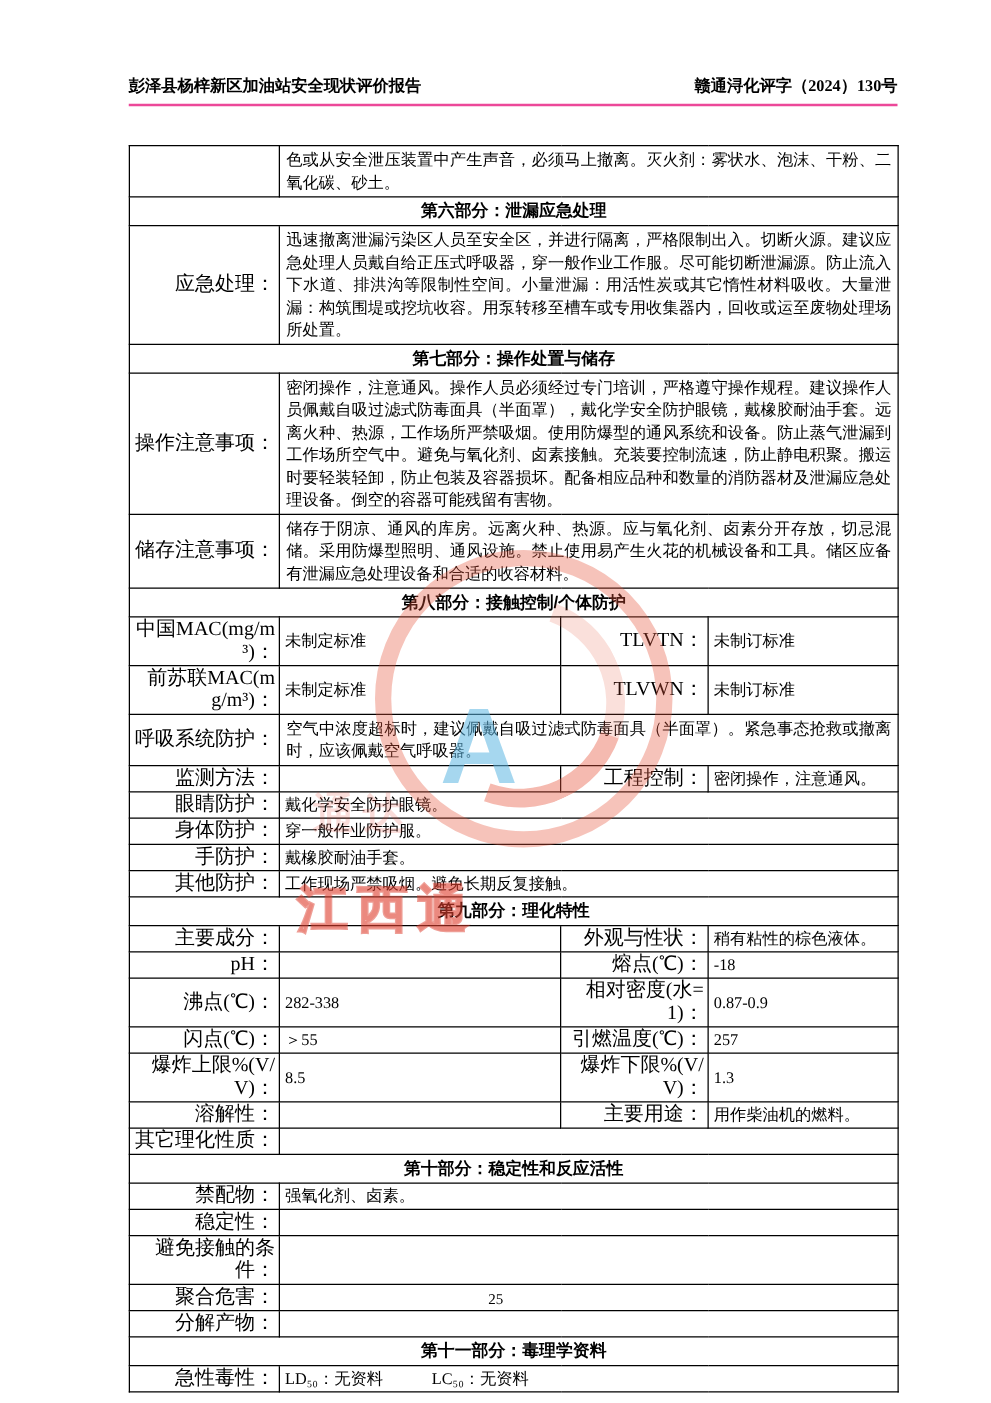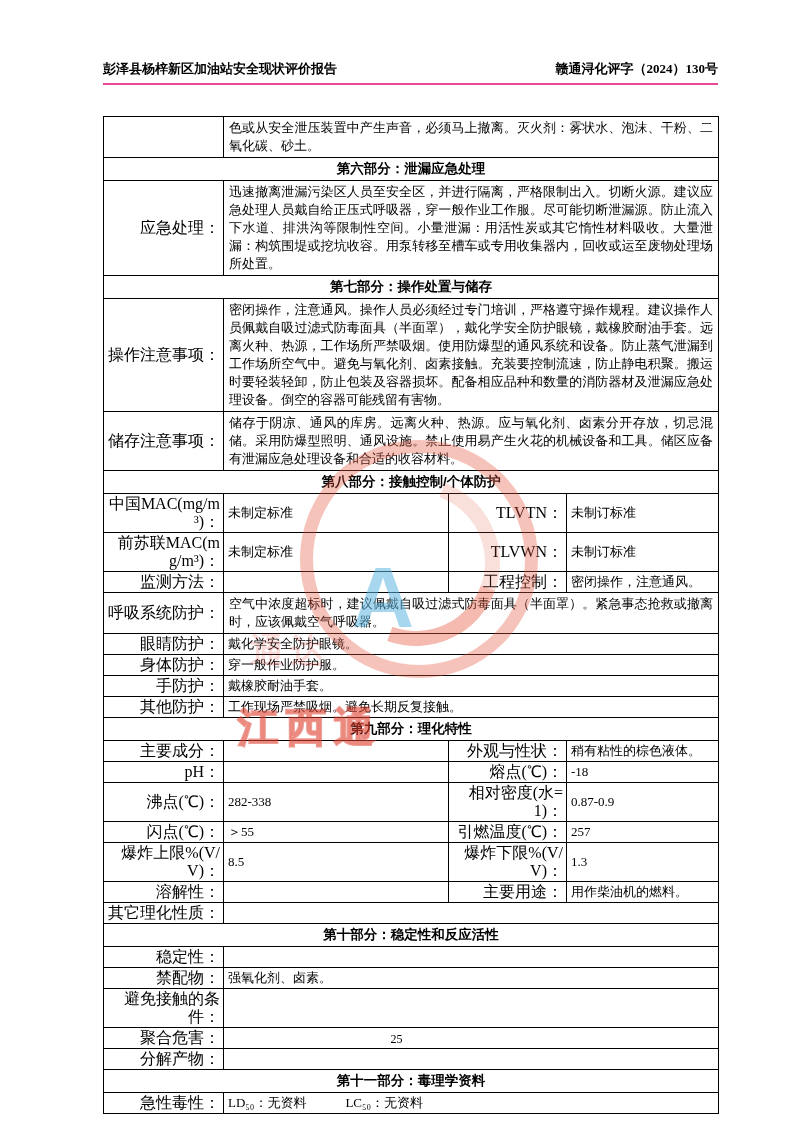--- a/index.html
+++ b/index.html
@@ -149,28 +149,28 @@
       <td class="lbl">TLVTN：</td>
       <td class="val">未制订标准</td>
     </tr>
     <tr>
       <td class="lbl">前苏联MAC(mg/m³)：</td>
       <td class="val">未制定标准</td>
       <td class="lbl">TLVWN：</td>
       <td class="val">未制订标准</td>
     </tr>
     <tr>
+      <td class="lbl">呼吸系统防护：</td>
+      <td class="para" colspan="3">空气中浓度超标时，建议佩戴自吸过滤式防毒面具（半面罩）。紧急事态抢救或撤离时，应该佩戴空气呼吸器。</td>
+    </tr>
+    <tr>
       <td class="lbl">监测方法：</td>
       <td class="val"></td>
       <td class="lbl">工程控制：</td>
       <td class="val">密闭操作，注意通风。</td>
-    </tr>
-    <tr>
-      <td class="lbl">呼吸系统防护：</td>
-      <td class="para" colspan="3">空气中浓度超标时，建议佩戴自吸过滤式防毒面具（半面罩）。紧急事态抢救或撤离时，应该佩戴空气呼吸器。</td>
     </tr>
     <tr>
       <td class="lbl">眼睛防护：</td>
       <td class="val" colspan="3">戴化学安全防护眼镜。</td>
     </tr>
     <tr>
       <td class="lbl">身体防护：</td>
       <td class="val" colspan="3">穿一般作业防护服。</td>
     </tr>
     <tr>
@@ -223,26 +223,26 @@
     </tr>
     <tr>
       <td class="lbl">其它理化性质：</td>
       <td class="val" colspan="3"></td>
     </tr>
 
     <tr class="sec">
       <td colspan="4">第十部分：稳定性和反应活性</td>
     </tr>
     <tr>
-      <td class="lbl">稳定性：</td>
-      <td class="val" colspan="3"></td>
-    </tr>
-    <tr>
       <td class="lbl">禁配物：</td>
       <td class="val" colspan="3">强氧化剂、卤素。</td>
+    </tr>
+    <tr>
+      <td class="lbl">稳定性：</td>
+      <td class="val" colspan="3"></td>
     </tr>
     <tr>
       <td class="lbl">避免接触的条件：</td>
       <td class="val" colspan="3"></td>
     </tr>
     <tr>
       <td class="lbl">聚合危害：</td>
       <td class="val" colspan="3"></td>
     </tr>
     <tr>

